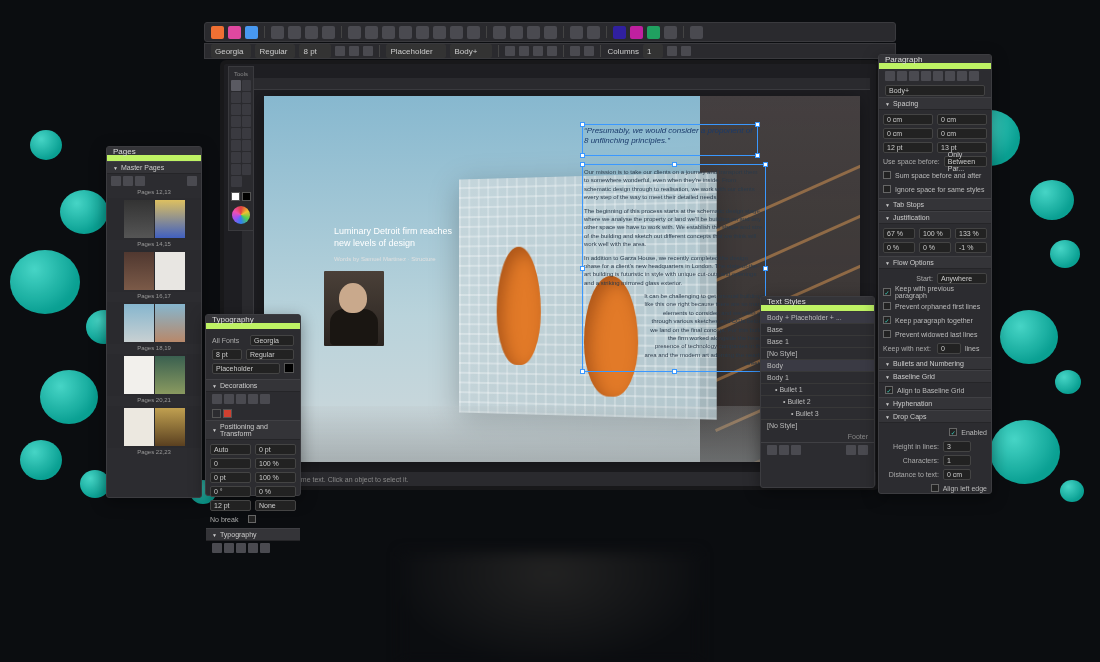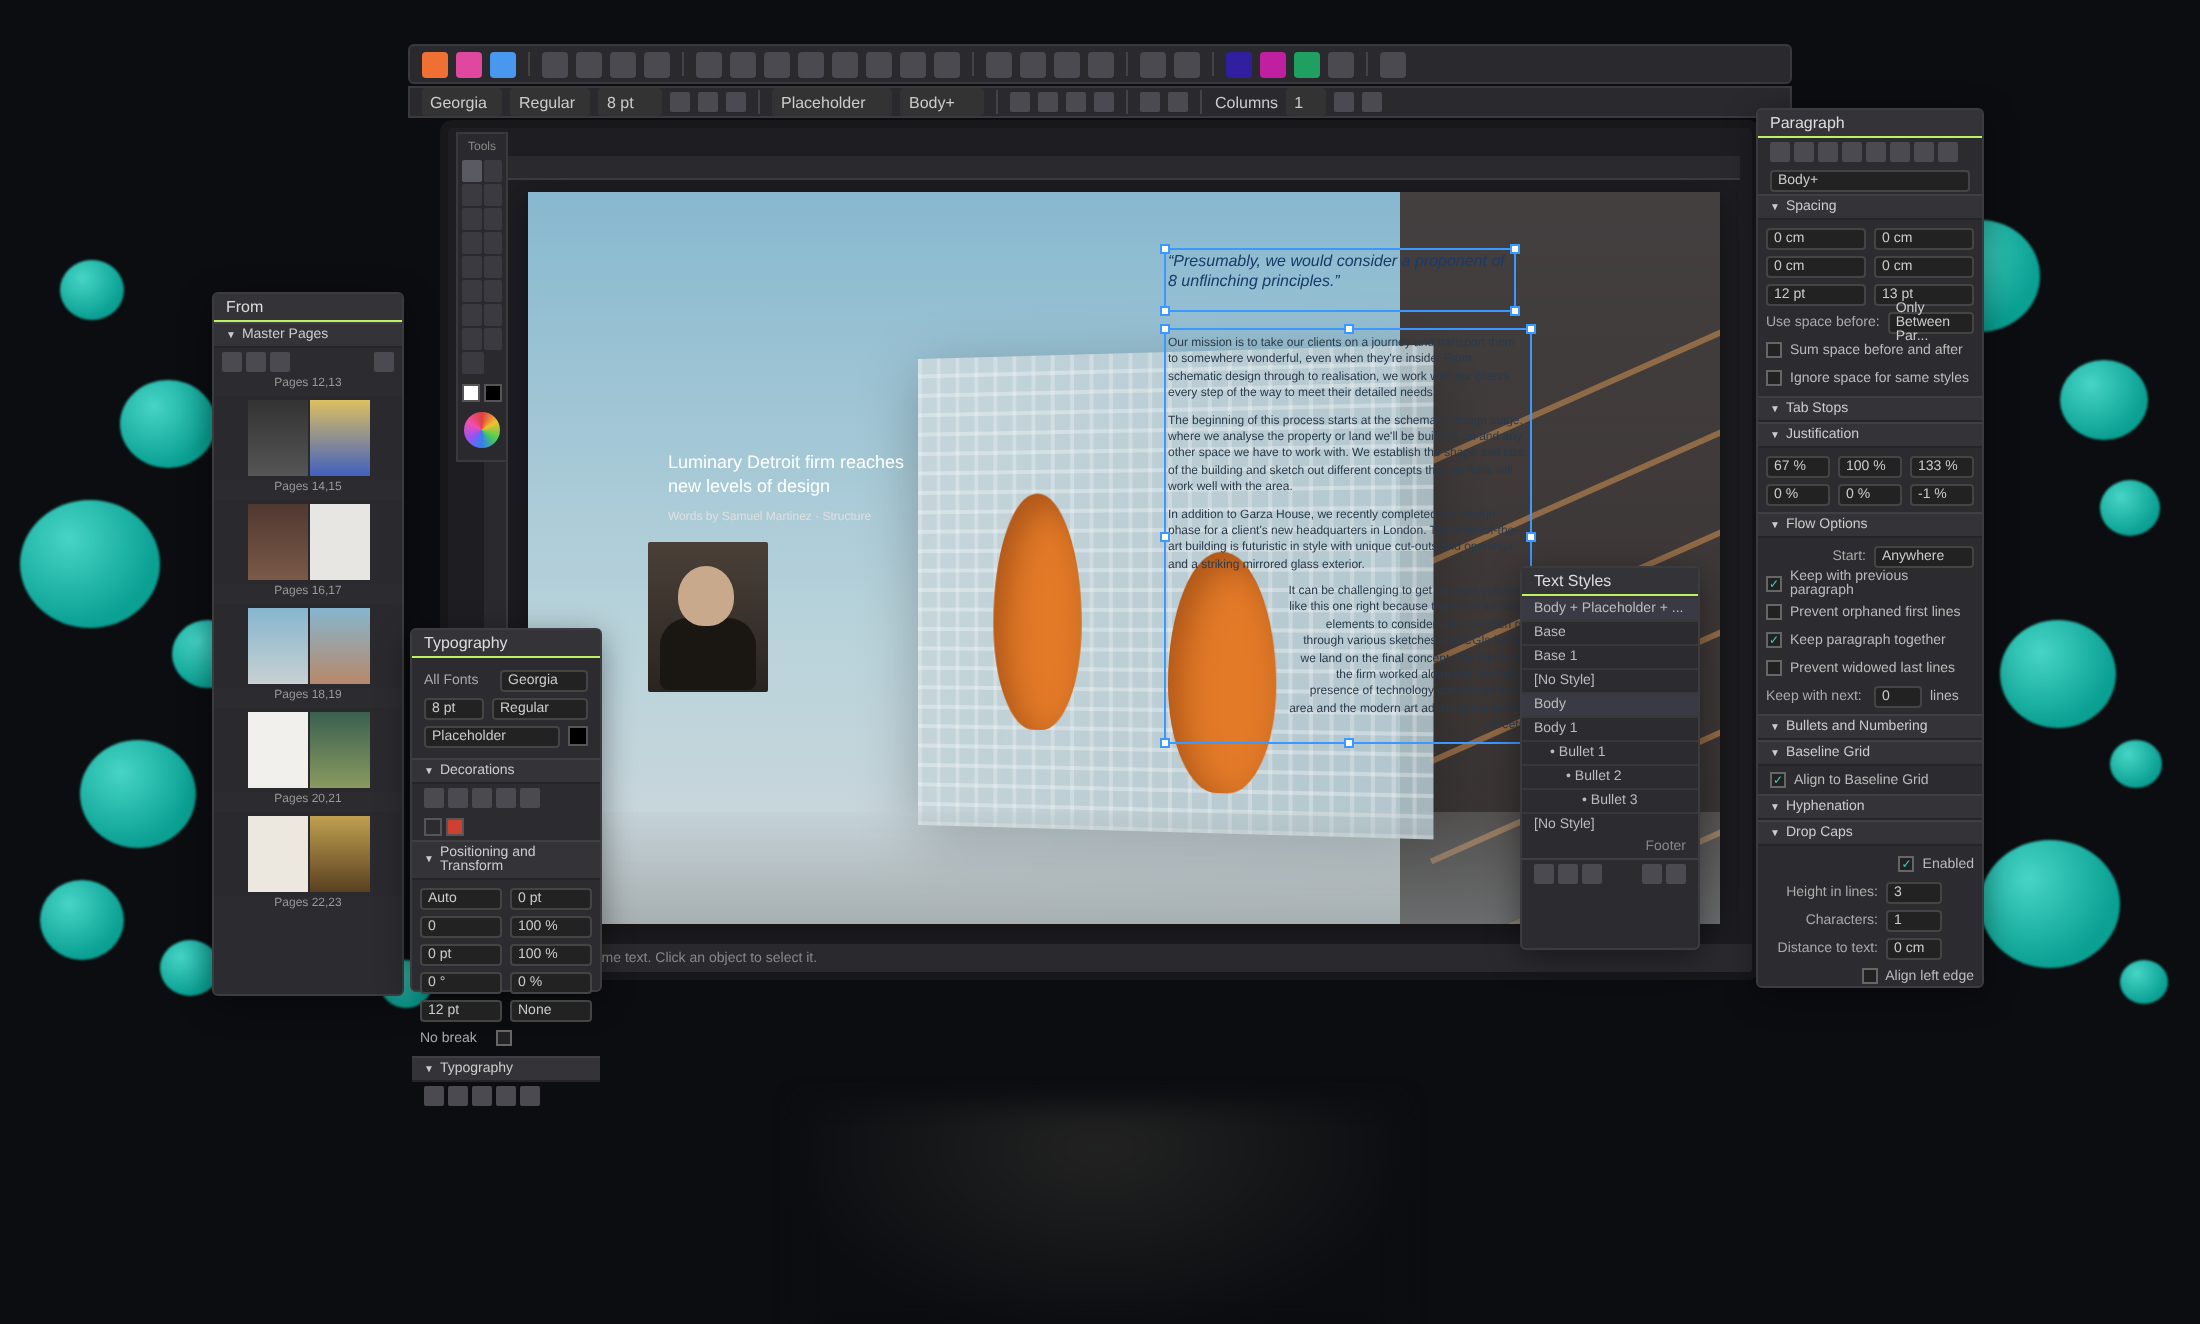--- a/index.html
+++ b/index.html
@@ -39,21 +39,21 @@
 .sel-handle { position:absolute; width:5px; height:5px; background:#fff; border:1px solid #3a98ff; }
 .toolbox { position:absolute; left:228px; top:66px; width:26px; background:#2a2a2e; border:1px solid #3a3a3e; padding:2px; display:flex; flex-direction:column; gap:1px; z-index:30; }
 .toolbox .t-label{ font-size:6px; color:#888; text-align:center; padding:2px 0; }
 .tool-row { display:flex; gap:1px; }
 .tool { width:11px; height:11px; background:#3a3a40; border-radius:1px; }
 .tool.active { background:#5a5a62; }
 .color-swatches { display:flex; gap:2px; margin-top:4px; justify-content:center; }
 .swatch { width:9px; height:9px; border:1px solid #555; }
 .circle-pick { width:18px; height:18px; border-radius:50%; background: conic-gradient(#e04040,#f0c030,#50d050,#3080f0,#a050f0,#f050b0,#e04040); margin:4px auto; }
 .panel { position:absolute; background:#2c2c30; border:1px solid #3c3c40; border-radius:3px; box-shadow:0 4px 16px rgba(0,0,0,0.4); z-index:25; padding:0; font-size:8px; color:#bbb; }
-.panel-head { height:14px; background:#343438; padding:0 6px; display:flex; align-items:center; font-size:8px; color:#ddd; border-bottom:1px solid #bef264; }
+.panel-head { height:14px; background:#343438; padding:0 6px; display:flex; align-items:center; font-size:8px; color:#ddd; border-bottom:6px solid #bef264; }
 .panel-body { padding:4px 6px; }
 .panel-row { display:flex; align-items:center; gap:4px; height:14px; font-size:7px; }
 .panel-row label { color:#aaa; min-width:34px; }
 .panel-input { background:#222; border:1px solid #444; height:11px; color:#ccc; font-size:7px; padding:0 3px; border-radius:2px; flex:1; min-width:24px; display:flex; align-items:center;}
 .section-hdr { background:#343438; padding:2px 6px; font-size:7px; color:#ccc; border-top:1px solid #404044; border-bottom:1px solid #252528; display:flex; align-items:center; gap:3px;}
 .section-hdr::before{ content:'▼'; font-size:5px;}
 .chk { width:8px; height:8px; border:1px solid #666; display:inline-flex; align-items:center; justify-content:center; font-size:6px; color:#3ad0c0; background:#222;}
 .chk.on::after{ content:'✓'; }
 .thumb-spread { background:#2a2a2e; display:flex; gap:1px; justify-content:center; padding:2px;}
 .thumb { width:30px; height:38px; background:#d0d0d0; position:relative; overflow:hidden;}
@@ -237,21 +237,21 @@
       <div class="tool"></div>
     </div>
   <div class="color-swatches">
     <div class="swatch" style="background:#fff;"></div>
       <div class="swatch" style="background:#000;"></div>
   </div>
   <div class="circle-pick"></div>
 </div>
 
 <div class="panel" style="left:106px; top:146px; width:96px; height:352px;">
-  <div class="panel-head">From</div>
+  <div class="panel-head">Pages</div>
   <div class="section-hdr">Master Pages</div>
   <div class="panel-row" style="padding:0 4px; gap:2px;">
     <div class="mini-icon"></div>
     <div class="mini-icon"></div>
     <div class="mini-icon"></div>
     <div style="flex:1"></div>
     <div class="mini-icon"></div>
   </div>
   <div style="overflow:hidden;">
     <div class="thumb-label">Pages 12,13</div>
@@ -341,21 +341,21 @@
   <div class="section-hdr">Typography</div>
   <div class="panel-row" style="padding:2px 6px; gap:2px;">
     <div class="mini-icon"></div>
       <div class="mini-icon"></div>
       <div class="mini-icon"></div>
       <div class="mini-icon"></div>
       <div class="mini-icon"></div>
   </div>
 </div>
 
-<div class="panel" style="left:760px; top:283px; width:90px; height:192px;">
+<div class="panel" style="left:760px; top:296px; width:115px; height:192px;">
   <div class="panel-head">Text Styles</div>
   <div class="text-style-item" style="background:#3a3a44;">Body + Placeholder + ...</div>
   <div class="text-style-item">Base</div>
   <div class="text-style-item">Base 1</div>
   <div class="text-style-item">[No Style]</div>
   <div class="text-style-item sel">Body</div>
   <div class="text-style-item">Body 1</div>
   <div class="text-style-item bullet-sub">• Bullet 1</div>
   <div class="text-style-item bullet-sub" style="padding-left:22px;">• Bullet 2</div>
   <div class="text-style-item bullet-sub" style="padding-left:30px;">• Bullet 3</div>

